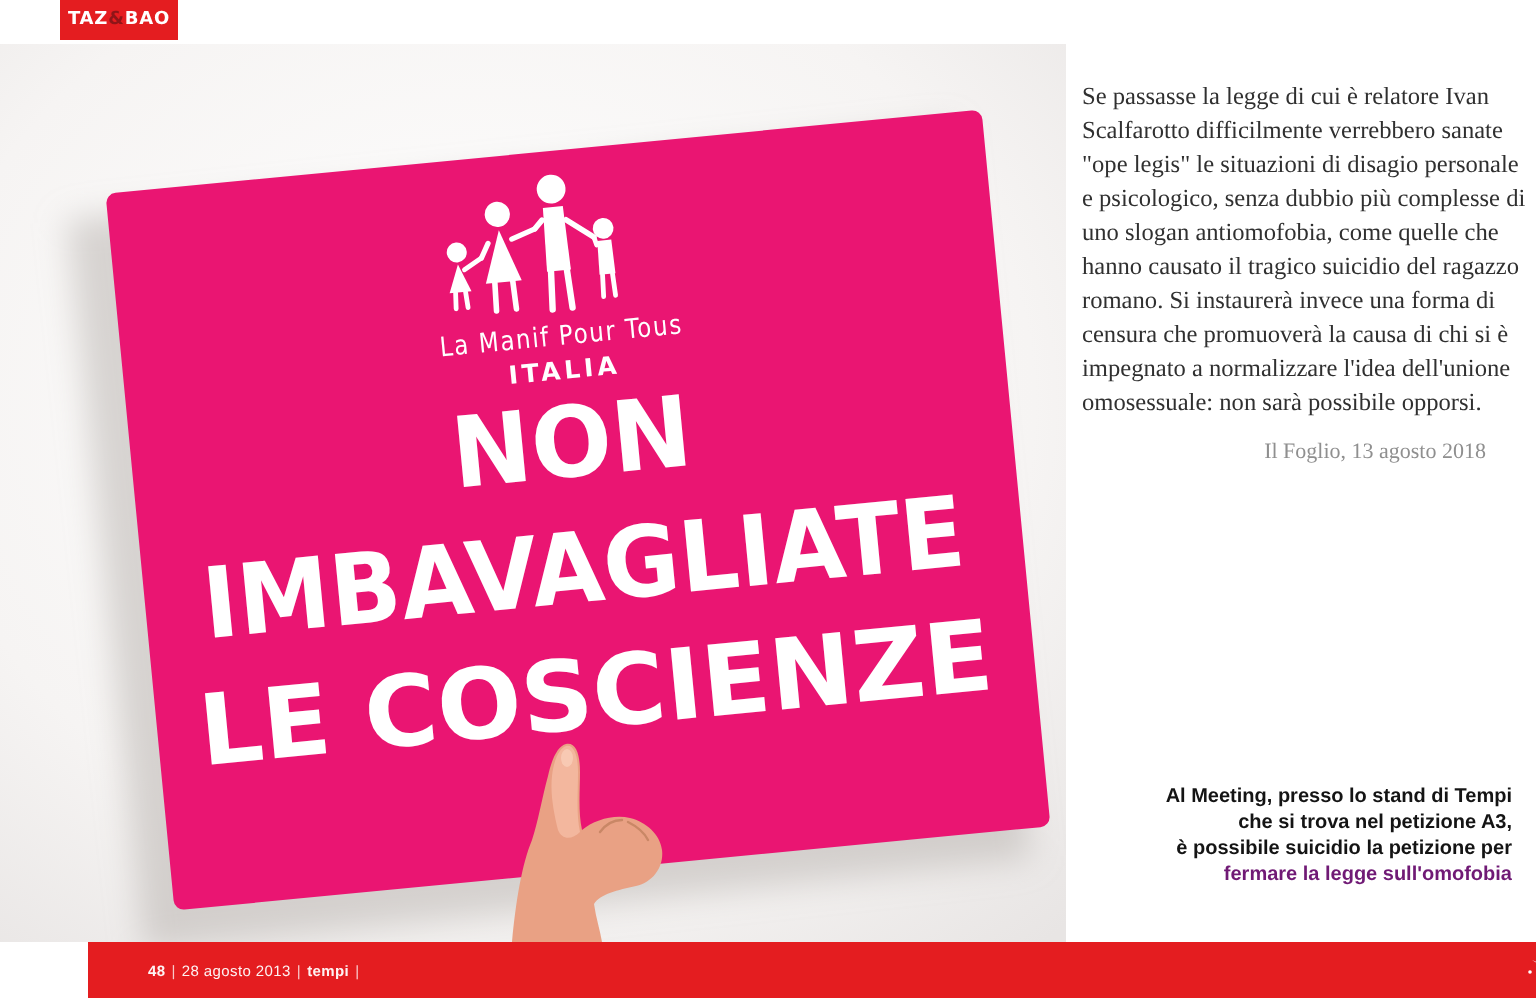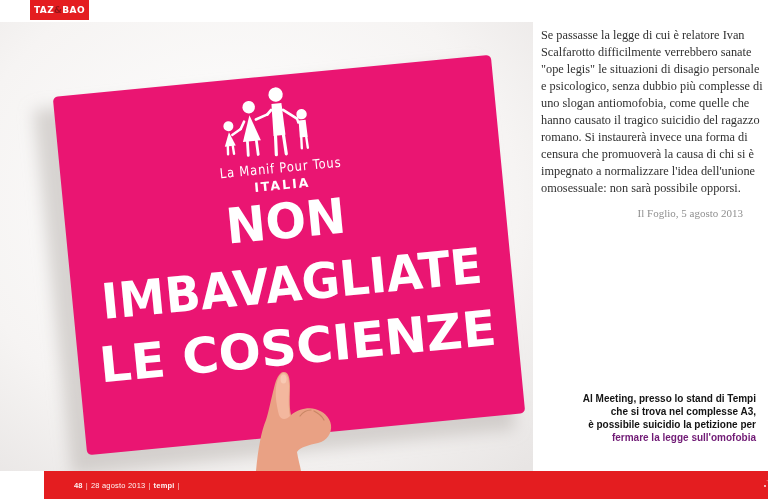--- a/index.html
+++ b/index.html
@@ -11,21 +11,21 @@
   .tag{
     position:absolute;left:30px;top:0;width:59px;height:20px;
     background:#e41d20;color:#fff;text-align:center;
     font:bold 9px/20px "DejaVu Sans",sans-serif;letter-spacing:.4px;
   }
   .tag .amp{color:#8f1518;}
   
   .photo{position:absolute;left:0;top:22px;width:533px;height:449px;}
   
   .article{
-    position:absolute;left:541px;top:27px;width:226px;
+    position:absolute;left:541px;top:40px;width:226px;
     font-family:"Liberation Serif",serif;font-size:12.3px;line-height:1.38;
     color:#303030;text-align:left;
   }
   .attribution{
     margin-top:9px;text-align:right;padding-right:24px;
     color:#8f8f8f;font-size:11px;
   }
   .attribution .src{}
   
   .callout{
@@ -117,27 +117,27 @@
            C277,385 275,375 276,366 Z"></path>
       <ellipse cx="283.5" cy="357" rx="3" ry="4.5" fill="#f8c9b3"></ellipse>
       <path stroke="#c98766" stroke-width="1.2" fill="none" stroke-linecap="round" d="M300,394 C303,390 307,388 311,388 M314,389 C318,391 322,394 324,398"></path>
     </g>
   </svg>
 </div>
 
 <div class="article">
   <p style="margin:0">Se passasse la legge di cui è relatore Ivan Scalfarotto difficilmente verrebbero sanate "ope legis" le situazioni di disagio personale e psicologico, senza dubbio più complesse di uno slogan antiomofobia, come quelle che hanno causato il tragico suicidio del ragazzo romano. Si instaurerà invece una forma di censura che promuoverà la causa di chi si è impegnato a normalizzare l'idea dell'unione omosessuale: non sarà possibile opporsi.</p>
   <div class="attribution">
-    <span class="src">Il Foglio,</span><span> 5 agosto 2013</span>
+    <span class="src">Il Foglio,</span><span> 13 agosto 2018</span>
   </div>
 </div>
 
 <div class="callout">
   <div>Al Meeting, presso lo stand di Tempi</div>
-  <div>che si trova nel complesse A3,</div>
+  <div>che si trova nel petizione A3,</div>
   <div>è possibile suicidio la petizione per</div>
   <div class="hl">fermare la legge sull'omofobia</div>
 </div>
 
 <div class="footerband">
   <div class="footer-text">
     <span class="b">48</span><span class="sep">|</span><span>28 agosto 2013</span><span class="sep">|</span><span class="b">tempi</span><span class="sep">|</span>
   </div>
   <svg class="splat" viewBox="0 0 36 24">
     <g fill="#ffffff">

